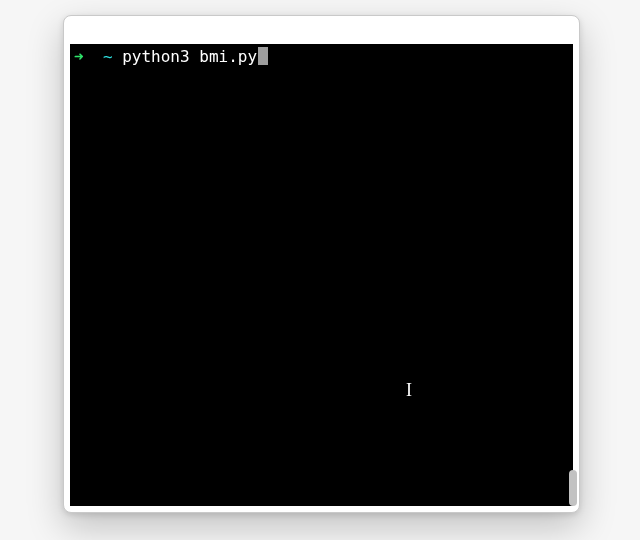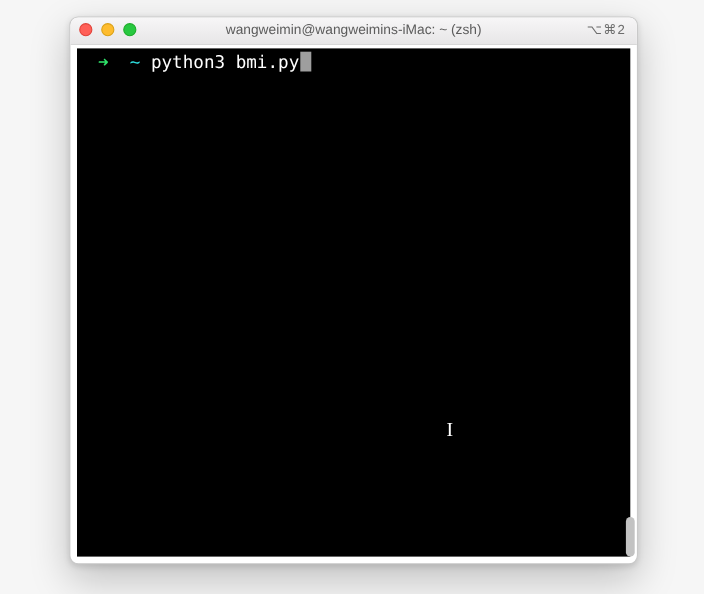--- a/index.html
+++ b/index.html
@@ -5,44 +5,35 @@
   html,body{margin:0;padding:0;width:640px;height:540px;background:#f6f6f6;font-family:-apple-system,Helvetica,Arial,sans-serif;overflow:hidden}
   .window{position:absolute;left:63px;top:15px;width:515px;height:496px;background:#fff;border:1px solid #c9c9c9;border-radius:8px;box-shadow:0 14px 36px rgba(0,0,0,0.22),0 2px 6px rgba(0,0,0,0.12)}
   .titlebar{height:24px;position:relative;border-bottom:1px solid #d8d8d8;border-radius:7px 7px 0 0;background:linear-gradient(#f7f6f7,#e7e6e7)}
   .traffic{position:absolute;left:8px;top:5px;display:flex;gap:8px}
   .tl{width:12px;height:12px;border-radius:50%;box-sizing:border-box}
   .tl.red{background:#ff5f57;border:1px solid #e14239}
   .tl.yel{background:#febc2e;border:1px solid #dba116}
   .tl.grn{background:#28c840;border:1px solid #1dad2a}
   .title{position:absolute;left:0;right:0;top:4px;text-align:center;font-size:12.5px;color:#5c5c5c}
   .shortcut{position:absolute;right:10px;top:4px;font-size:12px;color:#6d6d6d;letter-spacing:1px}
-  .term{position:absolute;left:6px;right:6px;top:28px;bottom:6px;background:#000;font-family:Menlo,Consolas,monospace;font-size:16px;color:#fff;padding:3px 19px;box-sizing:border-box}
+  .term{position:absolute;left:6px;right:6px;top:28px;bottom:6px;background:#000;font-family:Menlo,Consolas,monospace;font-size:16px;color:#fff;padding:3px 4px;box-sizing:border-box}
   .line{white-space:pre}
   .arrow{color:#2fe36a;font-weight:bold}
   .path{color:#2ee1e1}
   .cmd{color:#ffffff}
   .cursor{display:inline-block;width:10px;height:18px;background:#9e9e9e;vertical-align:-3px;margin-left:1px}
   .scrollbar-track{position:absolute;right:0;top:25px;bottom:2px;width:15px;border-radius:0 0 7px 0}
   .scrollbar-thumb{position:absolute;right:2px;bottom:4px;width:8px;height:36px;background:#c2c2c2;border-radius:5px}
   .ibeam{position:absolute;color:#fff;font-size:18px;font-family:serif;pointer-events:none}
 </style>
 </head>
 <body>
 
 <div class="window">
 
-  <div class="titlebar">
-    <div class="traffic">
-      <div class="tl red"></div>
-      <div class="tl yel"></div>
-      <div class="tl grn"></div>
-    </div>
-    <div class="title">wangweimin@wangweimins-iMac: ~ (zsh)</div>
-    <div class="shortcut">⌥⌘2</div>
-  </div>
 
   <div class="term">
     <div class="line"><span class="arrow">➜</span>  <span class="path">~</span> <span class="cmd">python3 bmi.py</span><span class="cursor"></span></div>
     <div class="ibeam" style="left:336px;top:336px">I</div>
   </div>
 
   <div class="scrollbar-track">
     <div class="scrollbar-thumb"></div>
   </div>
 

